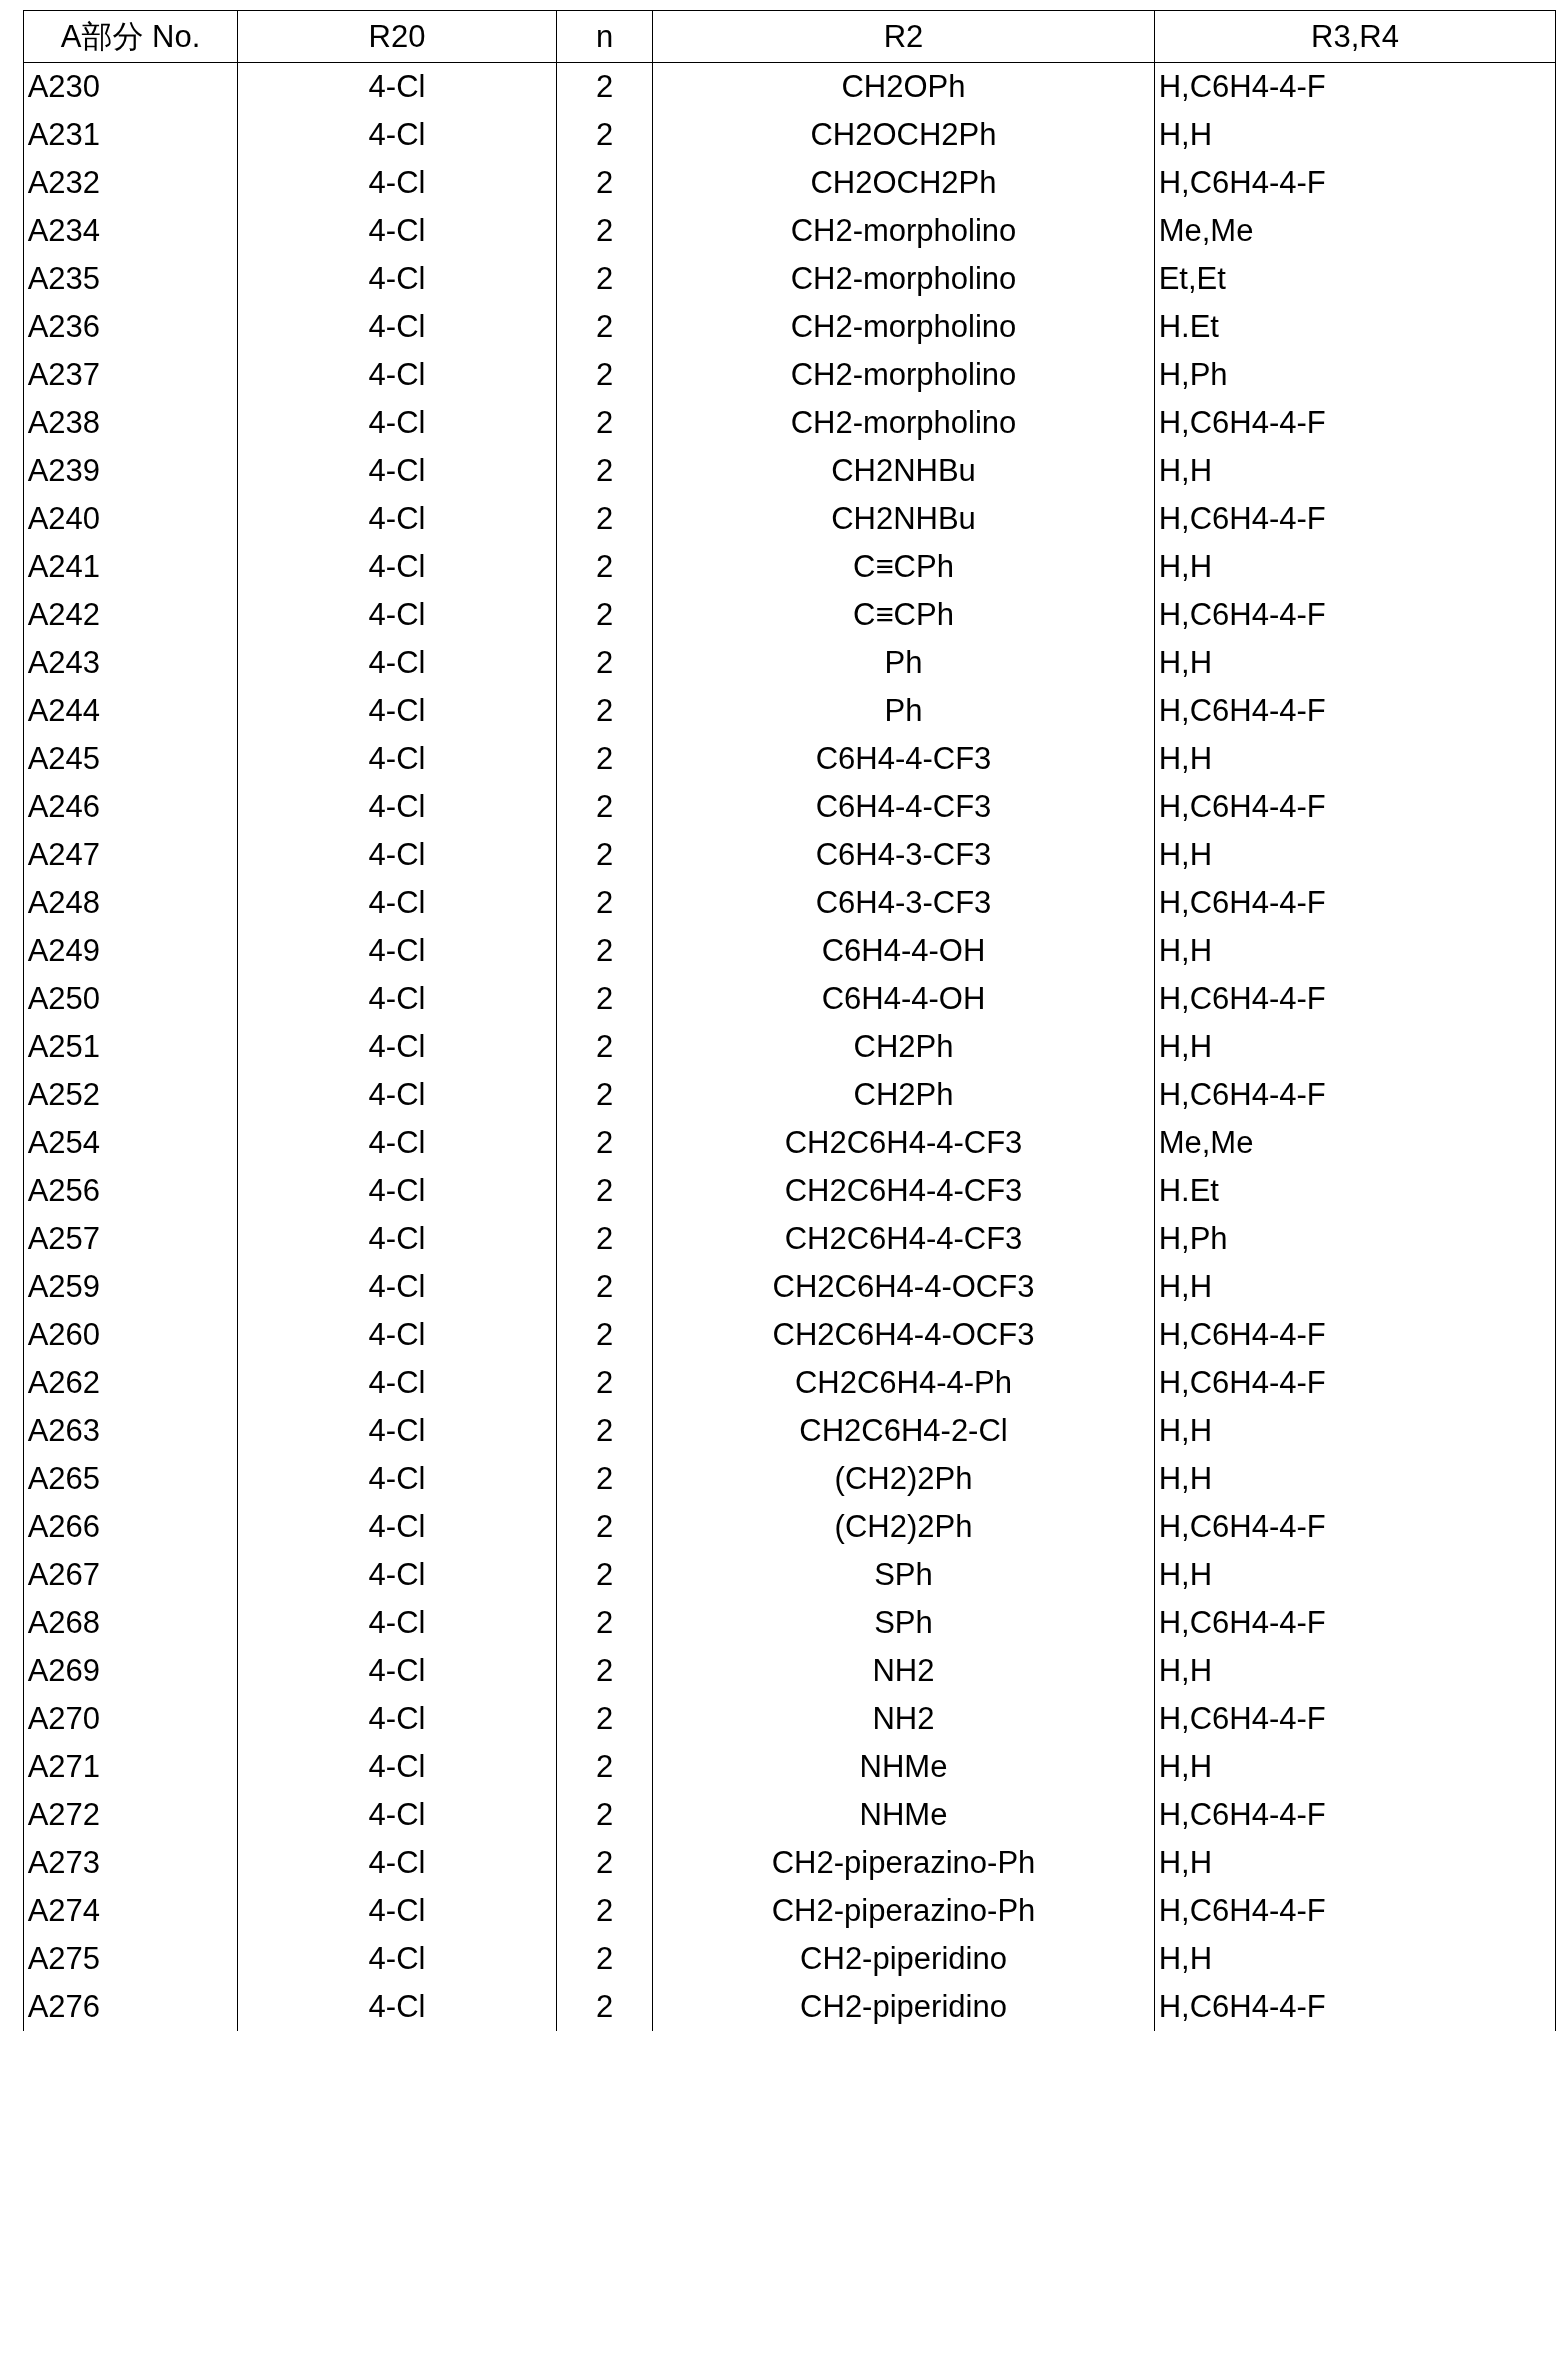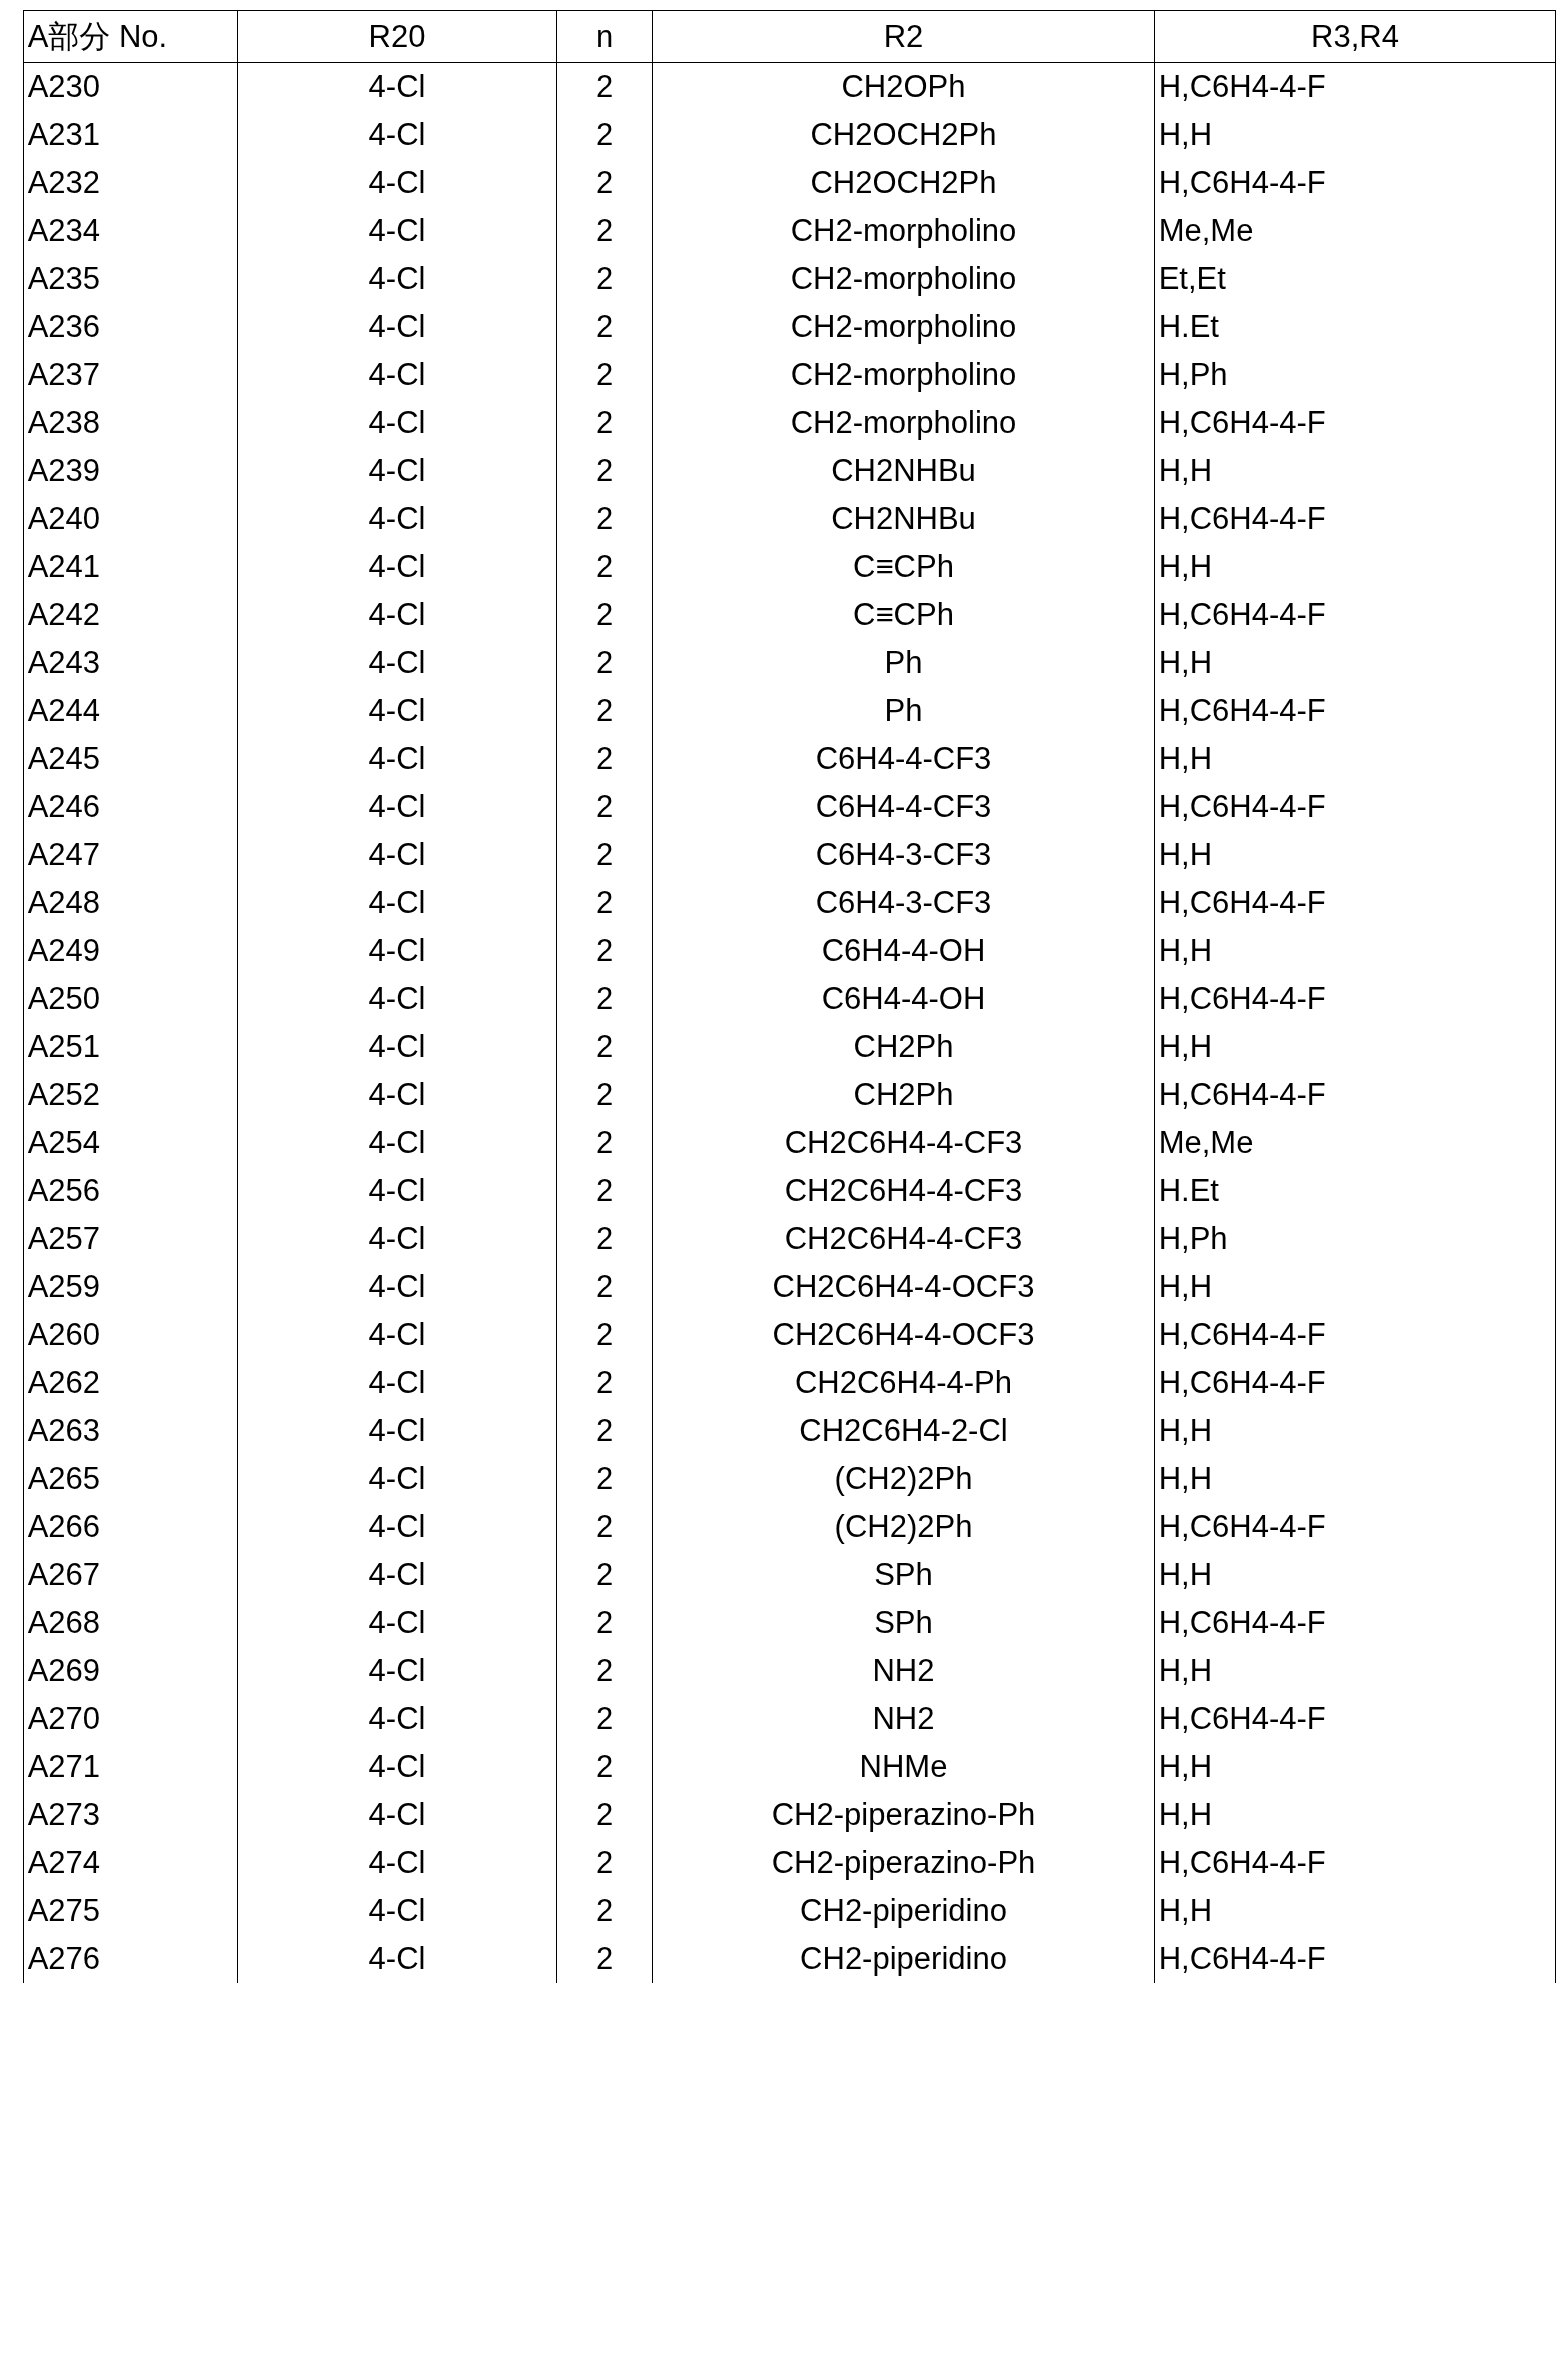--- a/index.html
+++ b/index.html
@@ -4,21 +4,21 @@
 <style>
   html, body { margin: 0; padding: 0; background: #ffffff; }
   body { width: 1567px; height: 2372px; position: relative; overflow: hidden;
          font-family: "Liberation Sans", "DejaVu Sans", sans-serif; color: #000; }
   table { position: absolute; left: 23px; top: 10px; border-collapse: collapse;
           table-layout: fixed; width: 1532px; }
   col.c1 { width: 214px; } col.c2 { width: 319px; } col.c3 { width: 96px; }
   col.c4 { width: 502px; } col.c5 { width: 401px; }
   th { height: 51px; font-weight: normal; font-size: 31px; border: 1.8px solid #000;
        padding: 0 3.7px; white-space: nowrap; }
-  th.l { text-align: left; }
+  th.l { text-align: center; }
   td { height: 48px; font-size: 31px; padding: 0 3.7px; white-space: nowrap;
        border-left: 1.8px solid #000; border-right: 1.8px solid #000; line-height: 48px;
        vertical-align: middle; }
   td.l { text-align: left; } td.c { text-align: center; }
 </style>
 </head>
 <body>
 
 <table>
   <colgroup>
@@ -284,20 +284,27 @@
         <td class="l">H,C6H4-4-F</td>
       </tr>
       <tr>
         <td class="l">A271</td>
         <td class="c">4-Cl</td>
         <td class="c">2</td>
         <td class="c">NHMe</td>
         <td class="l">H,H</td>
       </tr>
       <tr>
+        <td class="l">A272</td>
+        <td class="c">4-Cl</td>
+        <td class="c">2</td>
+        <td class="c">NHMe</td>
+        <td class="l">H,C6H4-4-F</td>
+      </tr>
+      <tr>
         <td class="l">A273</td>
         <td class="c">4-Cl</td>
         <td class="c">2</td>
         <td class="c">CH2-piperazino-Ph</td>
         <td class="l">H,H</td>
       </tr>
       <tr>
         <td class="l">A274</td>
         <td class="c">4-Cl</td>
         <td class="c">2</td>

